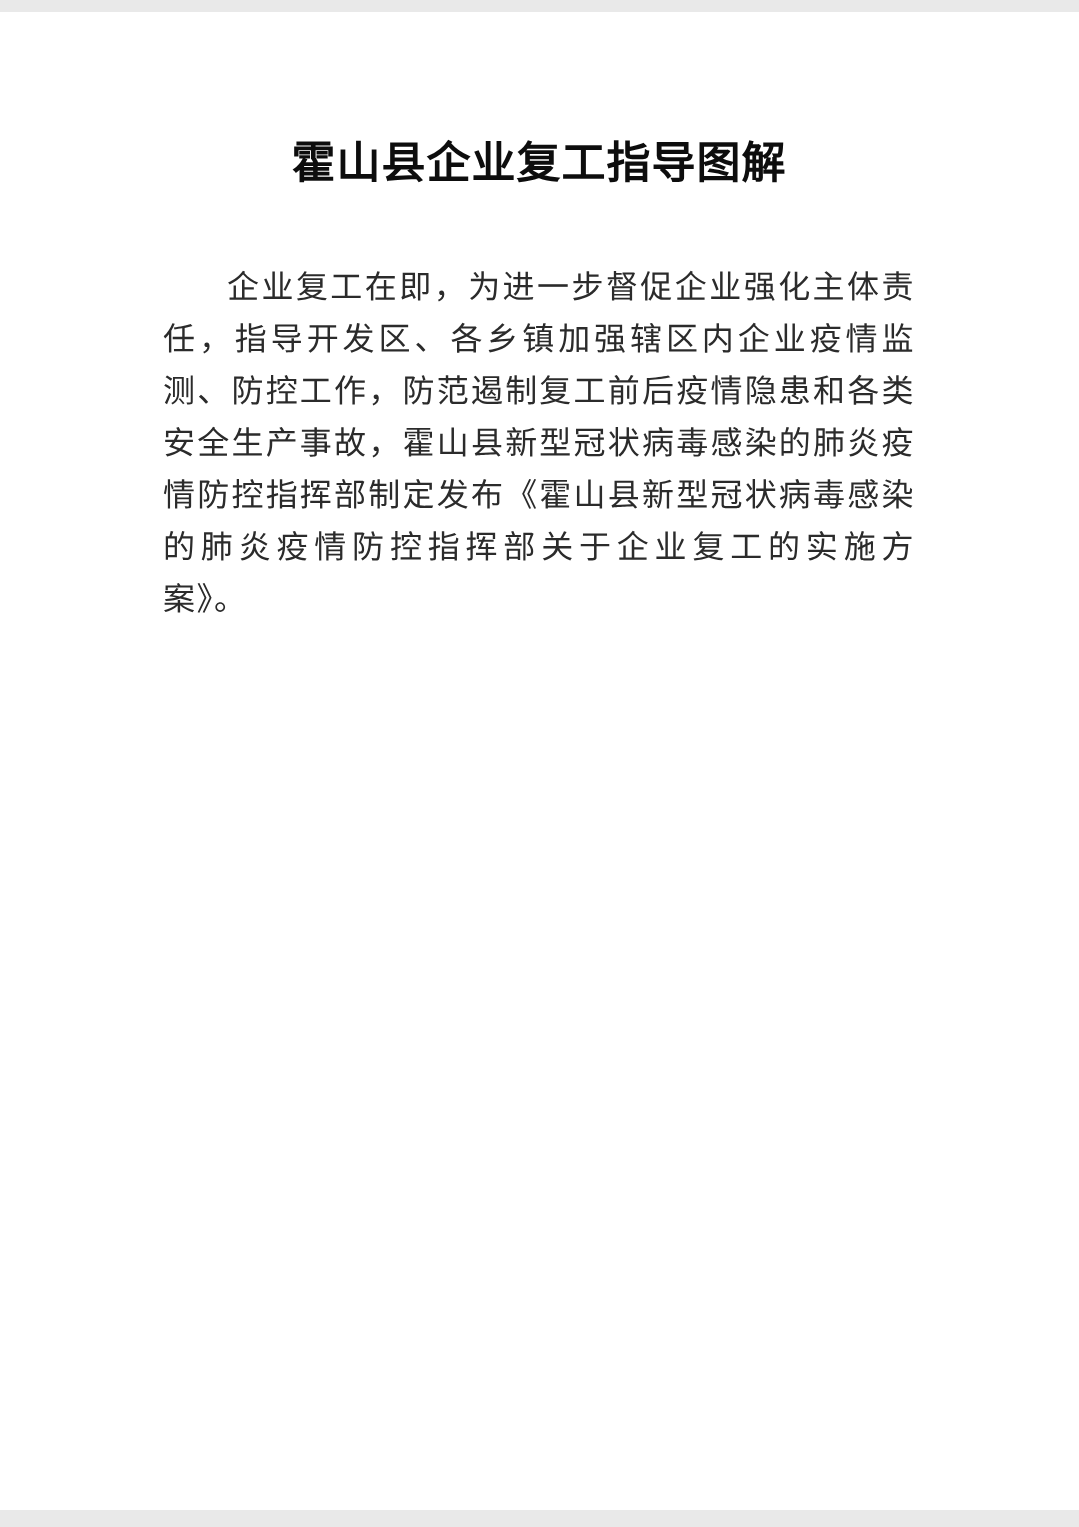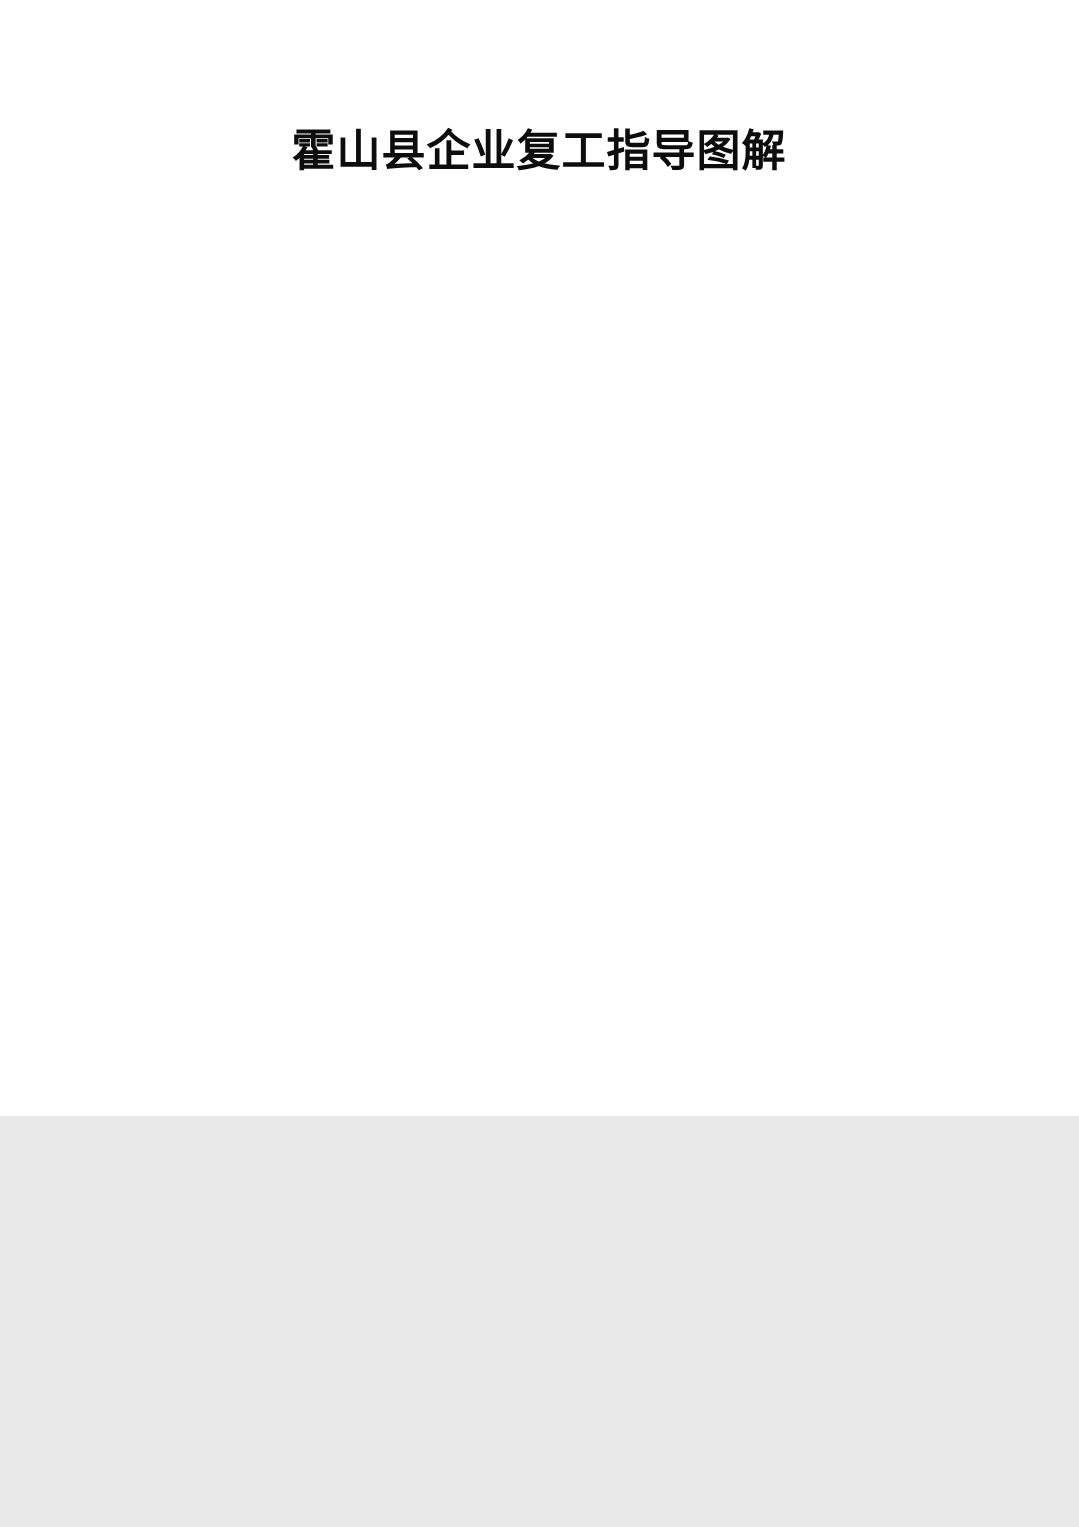--- a/index.html
+++ b/index.html
@@ -3,22 +3,22 @@
 <meta charset="utf-8">
 <style>
   html, body {
     margin: 0;
     padding: 0;
     background: #e9e9e9;
   }
   .page {
     position: relative;
     width: 1079px;
-    height: 1116px;
-    margin: 0 auto;
+    height: 1498px;
+    margin: 12px auto;
     background: var(--page-bg, #ffffff);
     box-sizing: border-box;
     padding: 126px 164px 0 163px;
     overflow: hidden;
     font-family: "Liberation Serif", "DejaVu Serif", serif;
   }
   .doc-title {
     margin: 0 0 70px 0;
     text-align: center;
     font-size: 44px;
@@ -41,14 +41,15 @@
     text-align-last: left;
     text-justify: inter-ideograph;
   }
 </style>
 </head>
 <body>
 
 <div class="page" style="--page-bg: #ffffff; --title-color: #0d0d0d; --body-color: #2b2b2b;">
   <h1 class="doc-title">霍山县企业复工指导图解</h1>
   <div class="doc-body">
+    <p class="doc-paragraph">企业复工在即，为进一步督促企业强化主体责任，指导开发区、各乡镇加强辖区内企业疫情监测、防控工作，防范遏制复工前后疫情隐患和各类安全生产事故，霍山县新型冠状病毒感染的肺炎疫情防控指挥部制定发布《霍山县新型冠状病毒感染的肺炎疫情防控指挥部关于企业复工的实施方案》。</p>
   </div>
 </div>
 
 </body></html>

